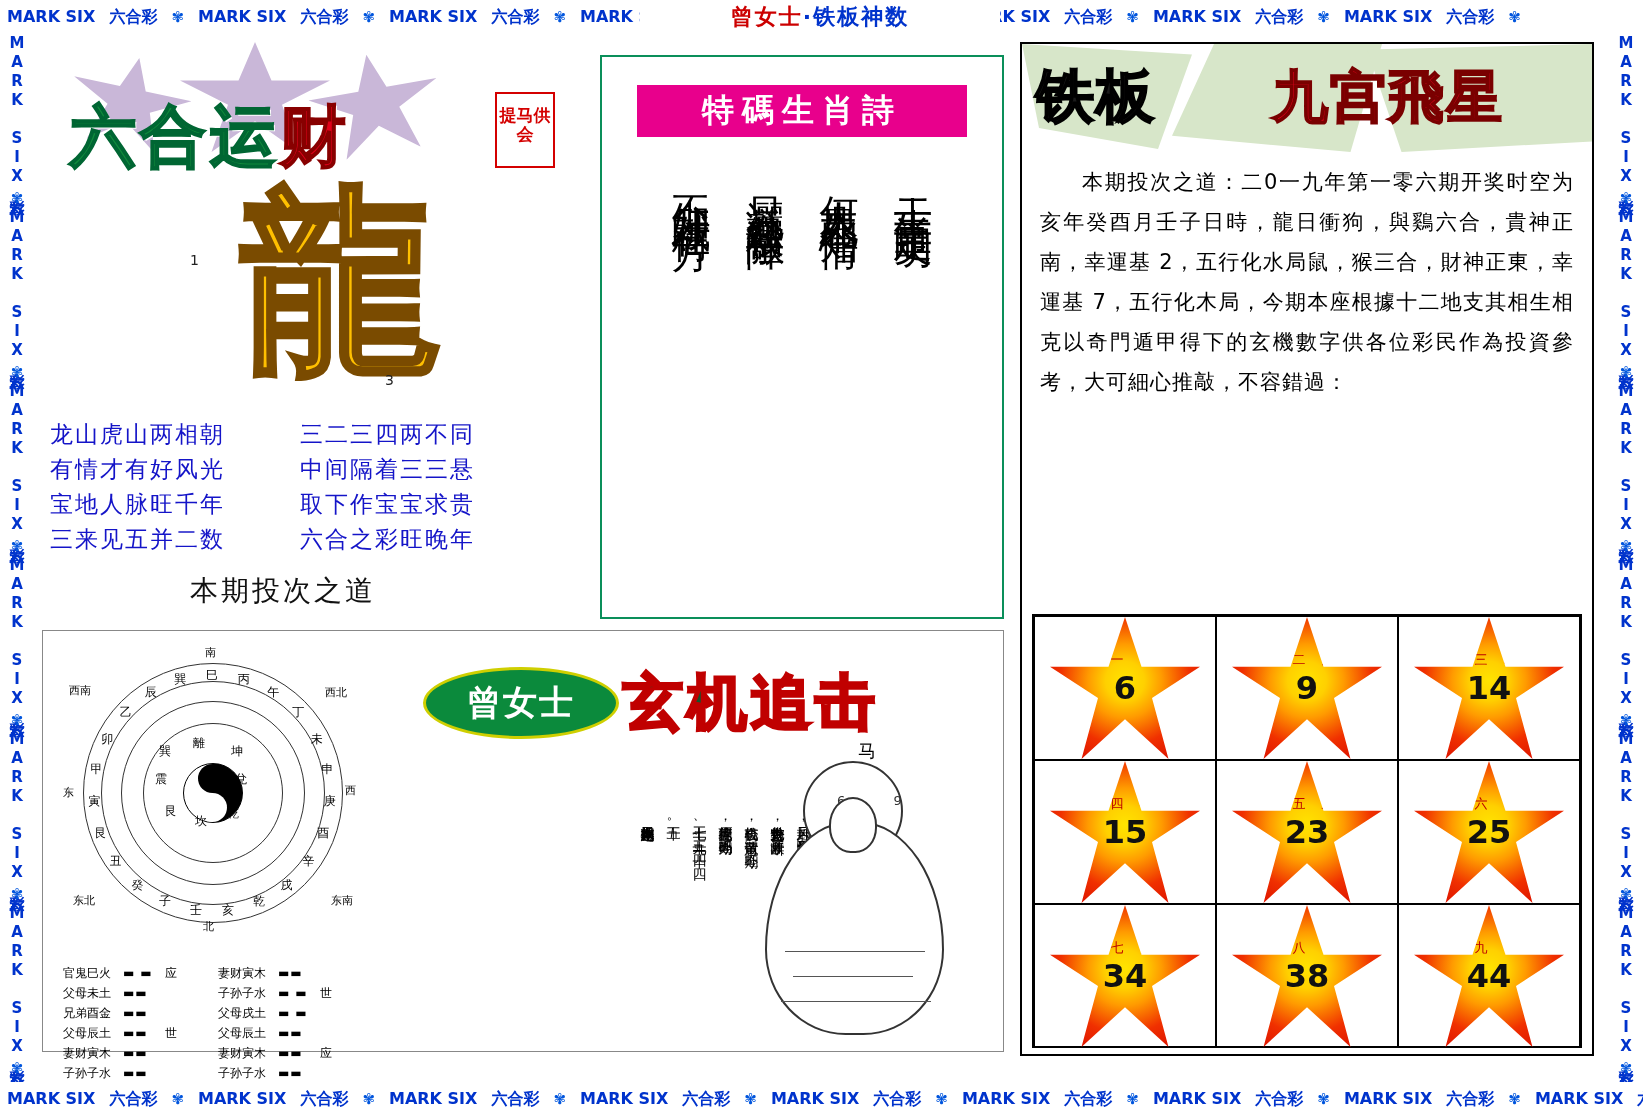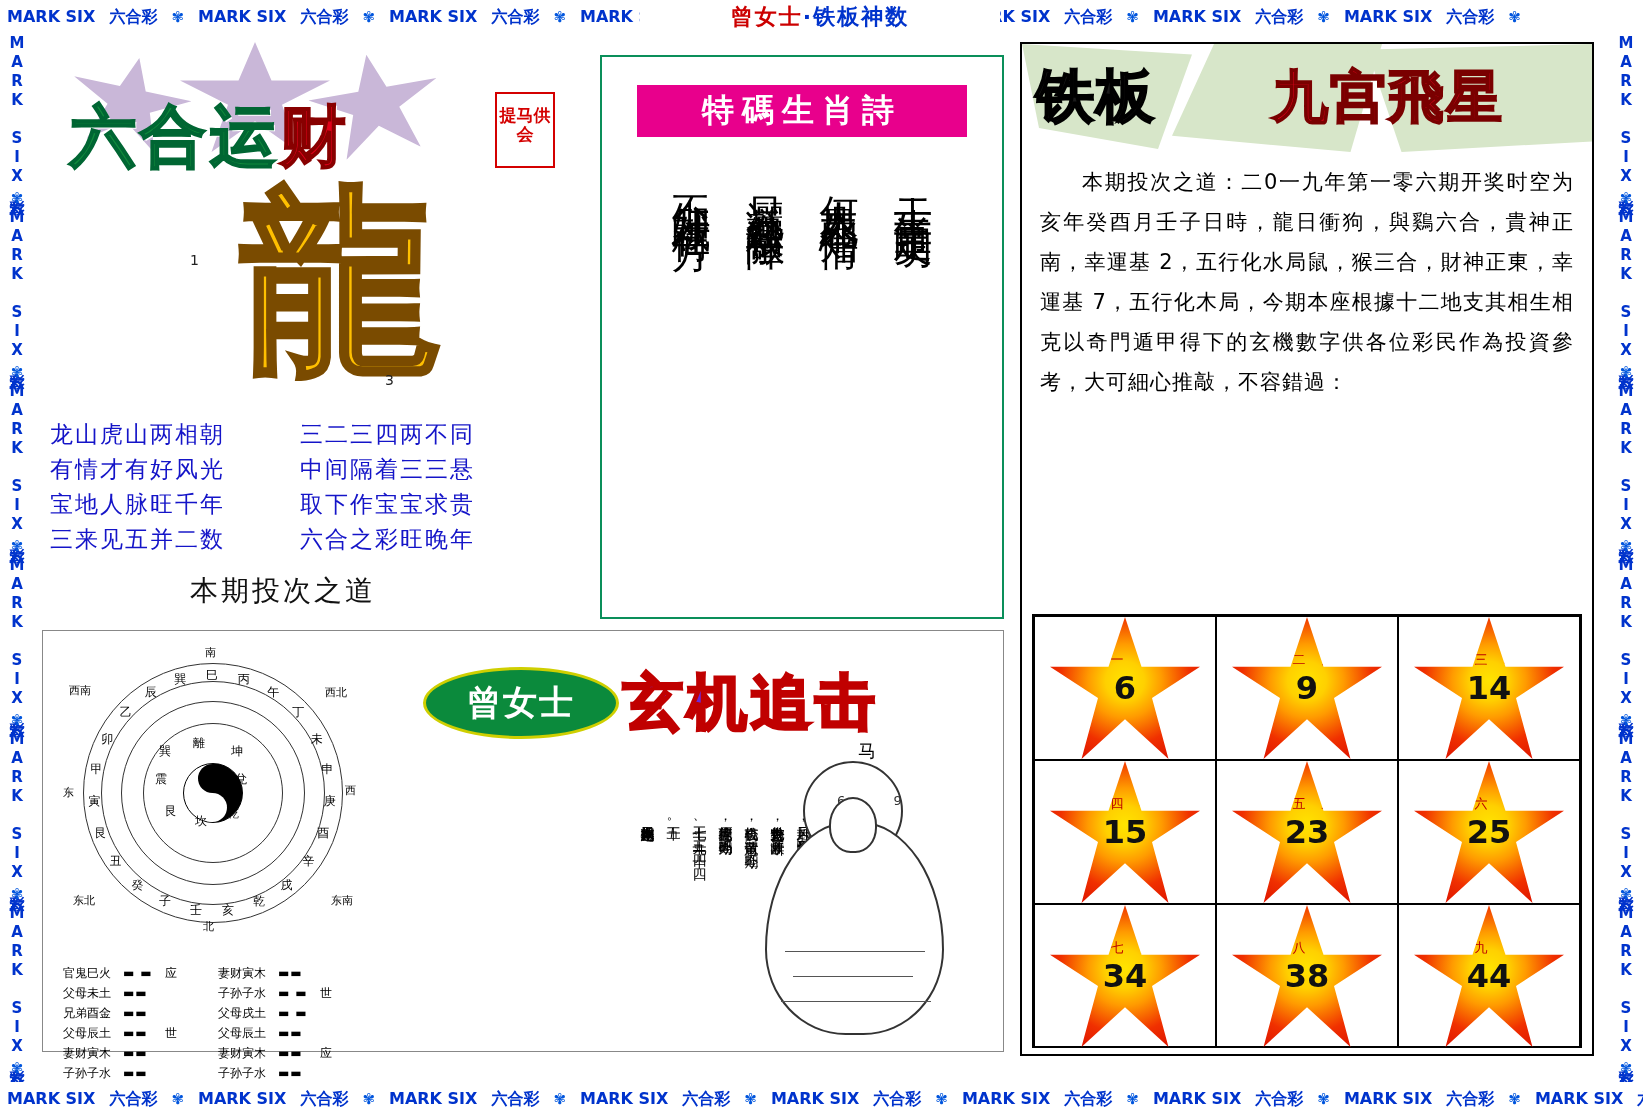--- a/index.html
+++ b/index.html
@@ -92,21 +92,21 @@
   .hexCols .hc{width:155px;}
   .hexrow{display:flex;align-items:center;height:20px;white-space:nowrap;}
   .hexrow .nm{width:60px;}
   .hexrow .yao{width:42px;letter-spacing:1px;}
   .hexrow .mk{width:26px;}
 
   .logoD{position:absolute;left:380px;top:30px;width:540px;height:90px;}
   .logoEllipse{position:absolute;left:0;top:6px;width:190px;height:66px;border-radius:50%;
       background:#0b8a3c;border:3px solid #cfcf00;display:flex;align-items:center;justify-content:center;}
   .logoEllipse span{color:#fff;font-size:34px;font-weight:bold;letter-spacing:2px;}
-  .logoTxt{position:absolute;left:200px;top:2px;font-size:60px;font-weight:bold;color:#6d28d9;
+  .logoTxt{position:absolute;left:200px;top:2px;font-size:60px;font-weight:bold;color:#14532d;
       -webkit-text-stroke:3px #c00000;letter-spacing:4px;}
 
   .colTextD{position:absolute;left:595px;top:185px;display:flex;flex-direction:row-reverse;gap:6px;}
   .colTextD .tc{writing-mode:vertical-rl;text-orientation:upright;font-size:14px;line-height:20px;color:#000;height:195px;}
 
   .figure{position:absolute;left:690px;top:130px;width:240px;height:275px;}
   .halo{position:absolute;left:70px;top:0;width:96px;height:96px;border:2px solid #333;border-radius:50%;}
   .robe{position:absolute;left:32px;top:60px;width:175px;height:210px;border:2px solid #333;
         border-radius:48% 48% 45% 45%/60% 60% 40% 40%;background:#fff;}
   .head{position:absolute;left:96px;top:36px;width:44px;height:52px;border:2px solid #333;border-radius:50% 50% 45% 45%;background:#fff;}

